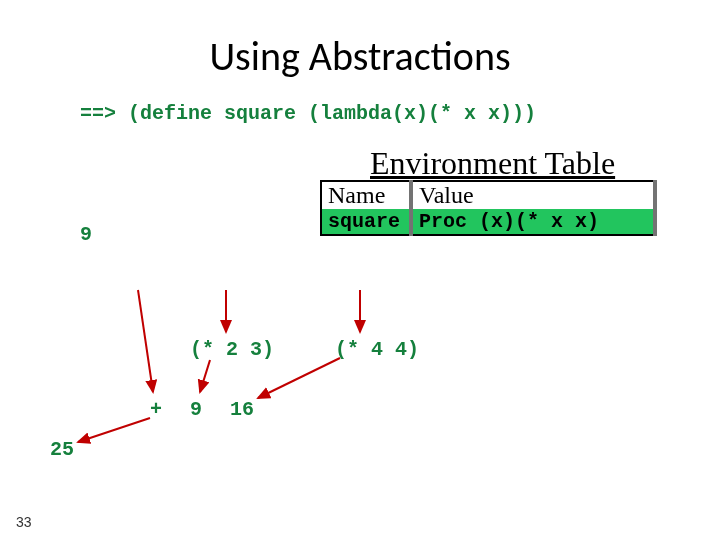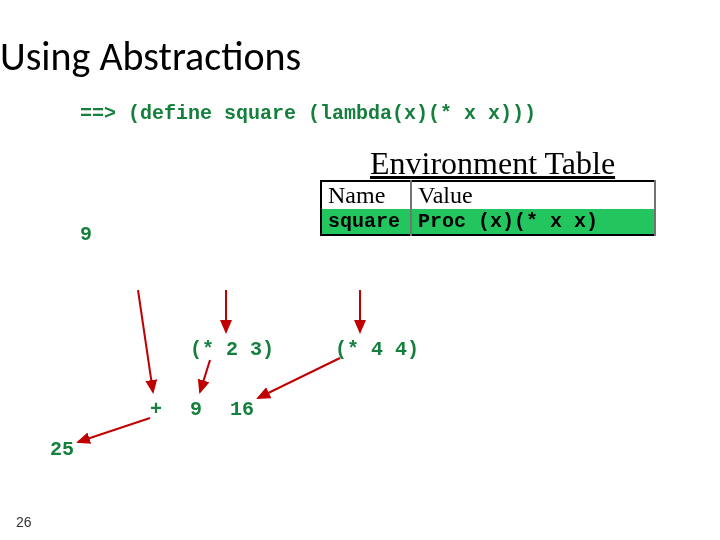--- a/index.html
+++ b/index.html
@@ -1,22 +1,22 @@
 <!DOCTYPE html>
 <html><head>
 <meta charset="utf-8">
 <style>
   * { margin: 0; padding: 0; box-sizing: border-box; }
   html, body { width: 720px; height: 540px; background: #fff; font-family: Calibri, Arial, sans-serif; }
   .slide { position: relative; width: 720px; height: 540px; }
-  .title { position: absolute; top: 32px; left: 0; width: 720px; font-size: 40px; color: #000; }
+  .title { position: absolute; top: 32px; left: 0; width: 720px; text-align: center; font-size: 40px; color: #000; }
   .code { font-family: "Courier New", monospace; font-weight: bold; font-size: 20px; color: #15803d; position: absolute; white-space: pre; }
   .env-title { position: absolute; font-family: "Times New Roman", serif; font-size: 32px; text-decoration: underline; }
   .env-table { position: absolute; border: 2px solid #000; border-collapse: collapse; }
-  .env-table th, .env-table td { border-left: 2px solid #000; border-right: 2px solid #737373; text-align: left; padding: 0 6px; }
+  .env-table th, .env-table td { border-left: 2px solid #000; border-right: 4px solid #737373; text-align: left; padding: 0 6px; }
   .env-table th { font-family: "Times New Roman", serif; font-size: 24px; font-weight: normal; background: #fff; }
   .env-table td { font-family: "Courier New", monospace; font-weight: bold; font-size: 20px; background: #22c55e; }
   .env-table tr { height: 26px; }
   .slide-num { position: absolute; left: 16px; bottom: 10px; font-size: 14px; color: #333; font-family: Arial, sans-serif; }
   svg.arrows { position: absolute; left: 0; top: 0; width: 720px; height: 540px; pointer-events: none; }
 </style>
 </head>
 <body>
 
 <div class="slide">
@@ -66,14 +66,14 @@
 
     <line x1="138" y1="290" x2="153" y2="392" stroke="#c00000" stroke-width="2" marker-end="url(#ah)"></line>
 
     <line x1="210" y1="360" x2="200" y2="392" stroke="#c00000" stroke-width="2" marker-end="url(#ah)"></line>
 
     <line x1="340" y1="358" x2="258" y2="398" stroke="#c00000" stroke-width="2" marker-end="url(#ah)"></line>
 
     <line x1="150" y1="418" x2="78" y2="442" stroke="#c00000" stroke-width="2" marker-end="url(#ah)"></line>
   </svg>
 
-  <div class="slide-num">26</div>
+  <div class="slide-num">33</div>
 </div>
 
 </body></html>

